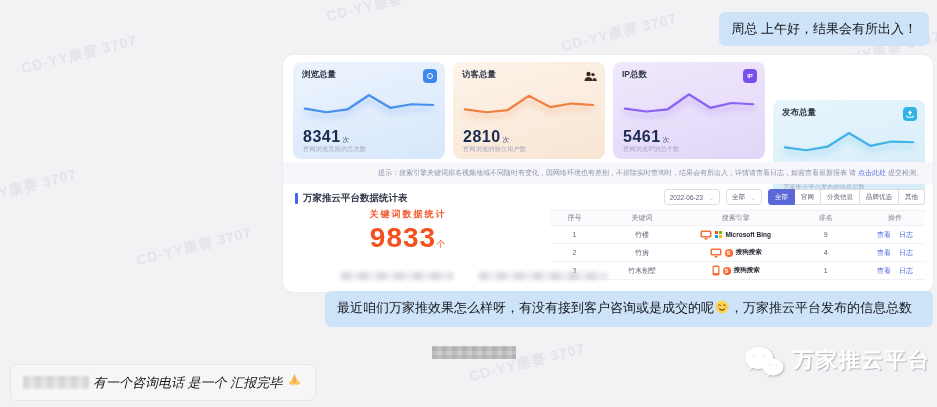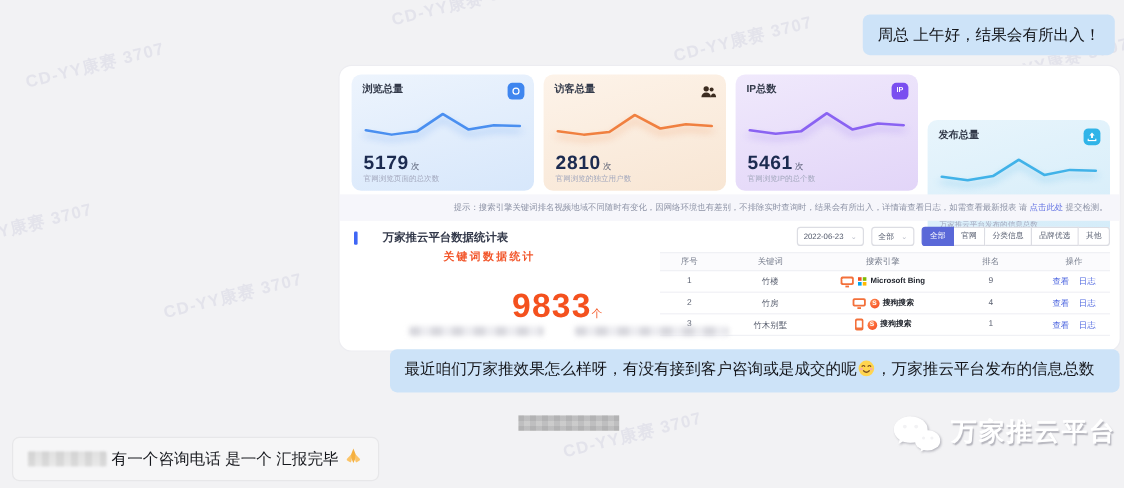--- a/index.html
+++ b/index.html
@@ -16,21 +16,21 @@
     pointer-events:none;
   }
   
   .bubble {
     position:absolute; background:#cde3f8; border-radius:6px;
     padding:8px 12px; font-size:13px; color:#15171c; line-height:1.35;
     z-index:3; white-space:nowrap;
   }
   .bubble-reply {
     background:#f6f6f7; border:1px solid #e7e7e9;
-    display:flex; align-items:center; gap:4px; white-space:nowrap;
+    display:flex; align-items:center; gap:4px; white-space:nowrap;font-style:italic;
   }
   .blur-chip {
     display:inline-block; width:66px; height:13px; border-radius:2px;
     background:
       repeating-linear-gradient(90deg,#e3e3e3 0 6px,#f1f1f1 6px 12px),
       linear-gradient(#ededed,#f6f6f6);
     background-blend-mode:multiply; filter:blur(1px); vertical-align:middle;
   }
   .censor-box {
     position:absolute; left:432px; top:346px; width:84px; height:13px; z-index:2;
@@ -84,26 +84,26 @@
   .card-desc { position:absolute; left:10px; bottom:5px; font-size:7px; color:#a3a8bd; transform:scale(.9); transform-origin:left; }
   
   .tip {
     position:absolute; left:0; right:0; top:107px; height:22px; background:#f6f6fb;
     display:flex; align-items:center; justify-content:flex-end;
     padding:0 10px; font-size:7px; color:#8d93a6; white-space:nowrap; overflow:hidden;
   }
   .tip a { color:#6272e3; text-decoration:none; margin:0 2px; }
   
   .stats { position:absolute; left:0; right:0; top:129px; bottom:0; }
-  .sec-head { position:absolute; left:12px; top:8px; display:flex; align-items:center; gap:21px; }
+  .sec-head { position:absolute; left:12px; top:8px; display:flex; align-items:center; gap:5px; }
   .sec-bar { width:3px; height:11px; background:#3f66f5; border-radius:1px; }
   .sec-title { font-size:9.5px; font-weight:700; color:#33394a; }
   .kw-block { position:absolute; left:30px; top:24px; width:190px; text-align:center; }
   .kw-label { font-size:9px; color:#f2572c; letter-spacing:2px; font-weight:600; }
-  .kw-num { margin-top:18px; font-size:28px; font-weight:800; color:#f4511e; letter-spacing:1px;text-align:right; }
+  .kw-num { margin-top:1px; font-size:28px; font-weight:800; color:#f4511e; letter-spacing:1px; }
   .kw-unit { font-size:9px; font-weight:400; color:#f4511e; }
   .controls { position:absolute; right:8px; top:5px; display:flex; align-items:center; gap:6px; }
   .sel {
     height:16px; border:1px solid #dcdde3; border-radius:3px; background:#fff;
     display:flex; align-items:center; gap:6px; padding:0 5px;
     font-size:6.5px; color:#555c6e; white-space:nowrap;
   }
   .sel .chev { color:#b6bac6; font-size:6px; }
   .btn-group { display:flex; }
   .fbtn {
@@ -160,21 +160,21 @@
     <div class="cards" data-interactable="false">
 
       <div class="card card-blue" data-interactable="false">
         <div class="card-title" data-interactable="false">浏览总量</div>
         <div class="card-icon icon-eye" data-interactable="false">
             <i></i>
           </div>
         <svg class="spark sp-blue" viewBox="0 0 100 40" preserveAspectRatio="none" data-interactable="false">
             <polyline points="0.0,24.4 16.7,27.8 33.3,25.1 50.0,11.5 66.7,23.7 83.3,20.3 100.0,21.0"></polyline>
           </svg>
-        <div class="card-num" data-interactable="false"><span>5179</span><span class="card-unit">次</span></div>
+        <div class="card-num" data-interactable="false"><span>8341</span><span class="card-unit">次</span></div>
         <div class="card-desc" data-interactable="false">官网浏览页面的总次数</div>
       </div>
 
       <div class="card card-orange" data-interactable="false">
         <div class="card-title" data-interactable="false">访客总量</div>
         <div class="card-icon icon-people" data-interactable="false">
           <svg width="13" height="11" viewBox="0 0 13 11">
               <circle cx="4.5" cy="3" r="2.2" fill="#3c2c20"></circle>
               <circle cx="9" cy="3.6" r="1.7" fill="#3c2c20"></circle>
               <path d="M0.5 10c0-2.6 1.8-4 4-4s4 1.4 4 4z" fill="#3c2c20"></path>

